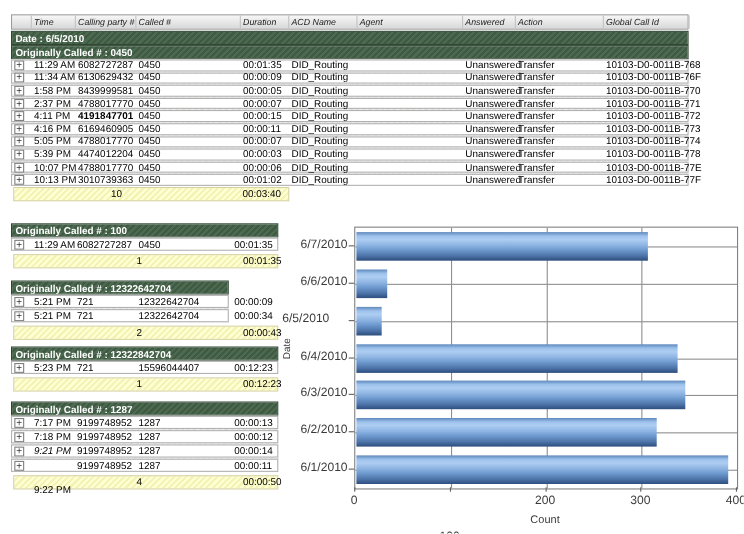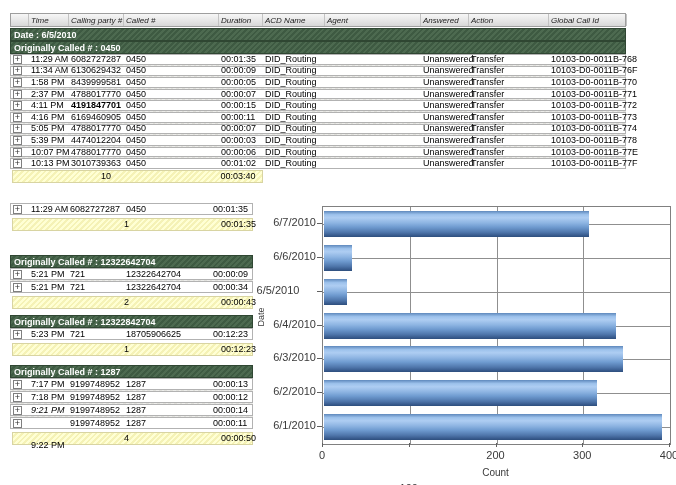--- a/index.html
+++ b/index.html
@@ -28,21 +28,21 @@
     background:repeating-linear-gradient(135deg,var(--band-a,#4d6a50) 0px,var(--band-a,#4d6a50) 2px,var(--band-b,#3e5a42) 2px,var(--band-b,#3e5a42) 4px);
     border:1px solid #2f4632;color:#fff;font-size:9px;font-weight:bold;
     padding:1px 0 0 3px;white-space:nowrap;overflow:hidden;
   }
   .date-band{position:absolute;left:10px;top:28px;width:616px;}
 
   
   section.group{position:absolute;left:10px;}
   #sec0{top:41px;width:616px;}
   #sec1{top:203px;width:243px;}
-  #sec2{top:255px;width:243px;}
+  #sec2{top:255px;width:198px;}
   #sec3{top:315px;width:243px;}
   #sec4{top:365px;width:243px;}
 
   .rows{background:repeating-linear-gradient(135deg,#ececea 0px,#ececea 2px,#e0e0db 2px,#e0e0db 4px);}
   .row{display:flex;background:#fff;border:1px solid #b2b2b2;box-sizing:border-box;align-items:center;}
   .main .row{height:10.6px;margin-bottom:1px;}
   .compact .row{height:12px;margin-bottom:1px;}
   .cell{font-size:9px;color:#000;padding-left:2px;white-space:nowrap;box-sizing:border-box;flex-shrink:0;overflow:visible;line-height:9px;}
   .exp{
     width:9px;height:9px;border:1px solid #7f7f7f;background:#fff;color:#333;
@@ -230,20 +230,23 @@
       </div>
     <div class="summary main-sum">
       <span class="s1"></span>
       <span class="cnt">10</span>
       <span class="s2"></span>
       <span class="dur">00:03:40</span>
     </div>
   </section>
 
   <section class="group compact" id="sec1">
+    <div class="band">
+      <span>Originally Called # : 100</span>
+    </div>
     <div class="rows">
         <div class="row">
           <span class="exp">+</span>
           <div class="cell" style="width: 39px;">11:29 AM</div>
           <div class="cell" style="width: 56px;">6082727287</div>
           <div class="cell" style="width: 87px;">0450</div>
           <div class="cell" style="width: 43px;">00:01:35</div>
         </div>
       </div>
     <div class="summary c-sum">
@@ -284,21 +287,21 @@
 
   <section class="group compact" id="sec3">
     <div class="band">
       <span>Originally Called # : 12322842704</span>
     </div>
     <div class="rows">
         <div class="row">
           <span class="exp">+</span>
           <div class="cell" style="width: 39px;">5:23 PM</div>
           <div class="cell" style="width: 56px;">721</div>
-          <div class="cell" style="width: 87px;">18705906625</div>
+          <div class="cell" style="width: 87px;">15596044407</div>
           <div class="cell" style="width: 43px;">00:12:23</div>
         </div>
       </div>
     <div class="summary c-sum">
       <span class="s1"></span>
       <span class="cnt">1</span>
       <span class="s2"></span>
       <span class="dur">00:12:23</span>
     </div>
   </section>

